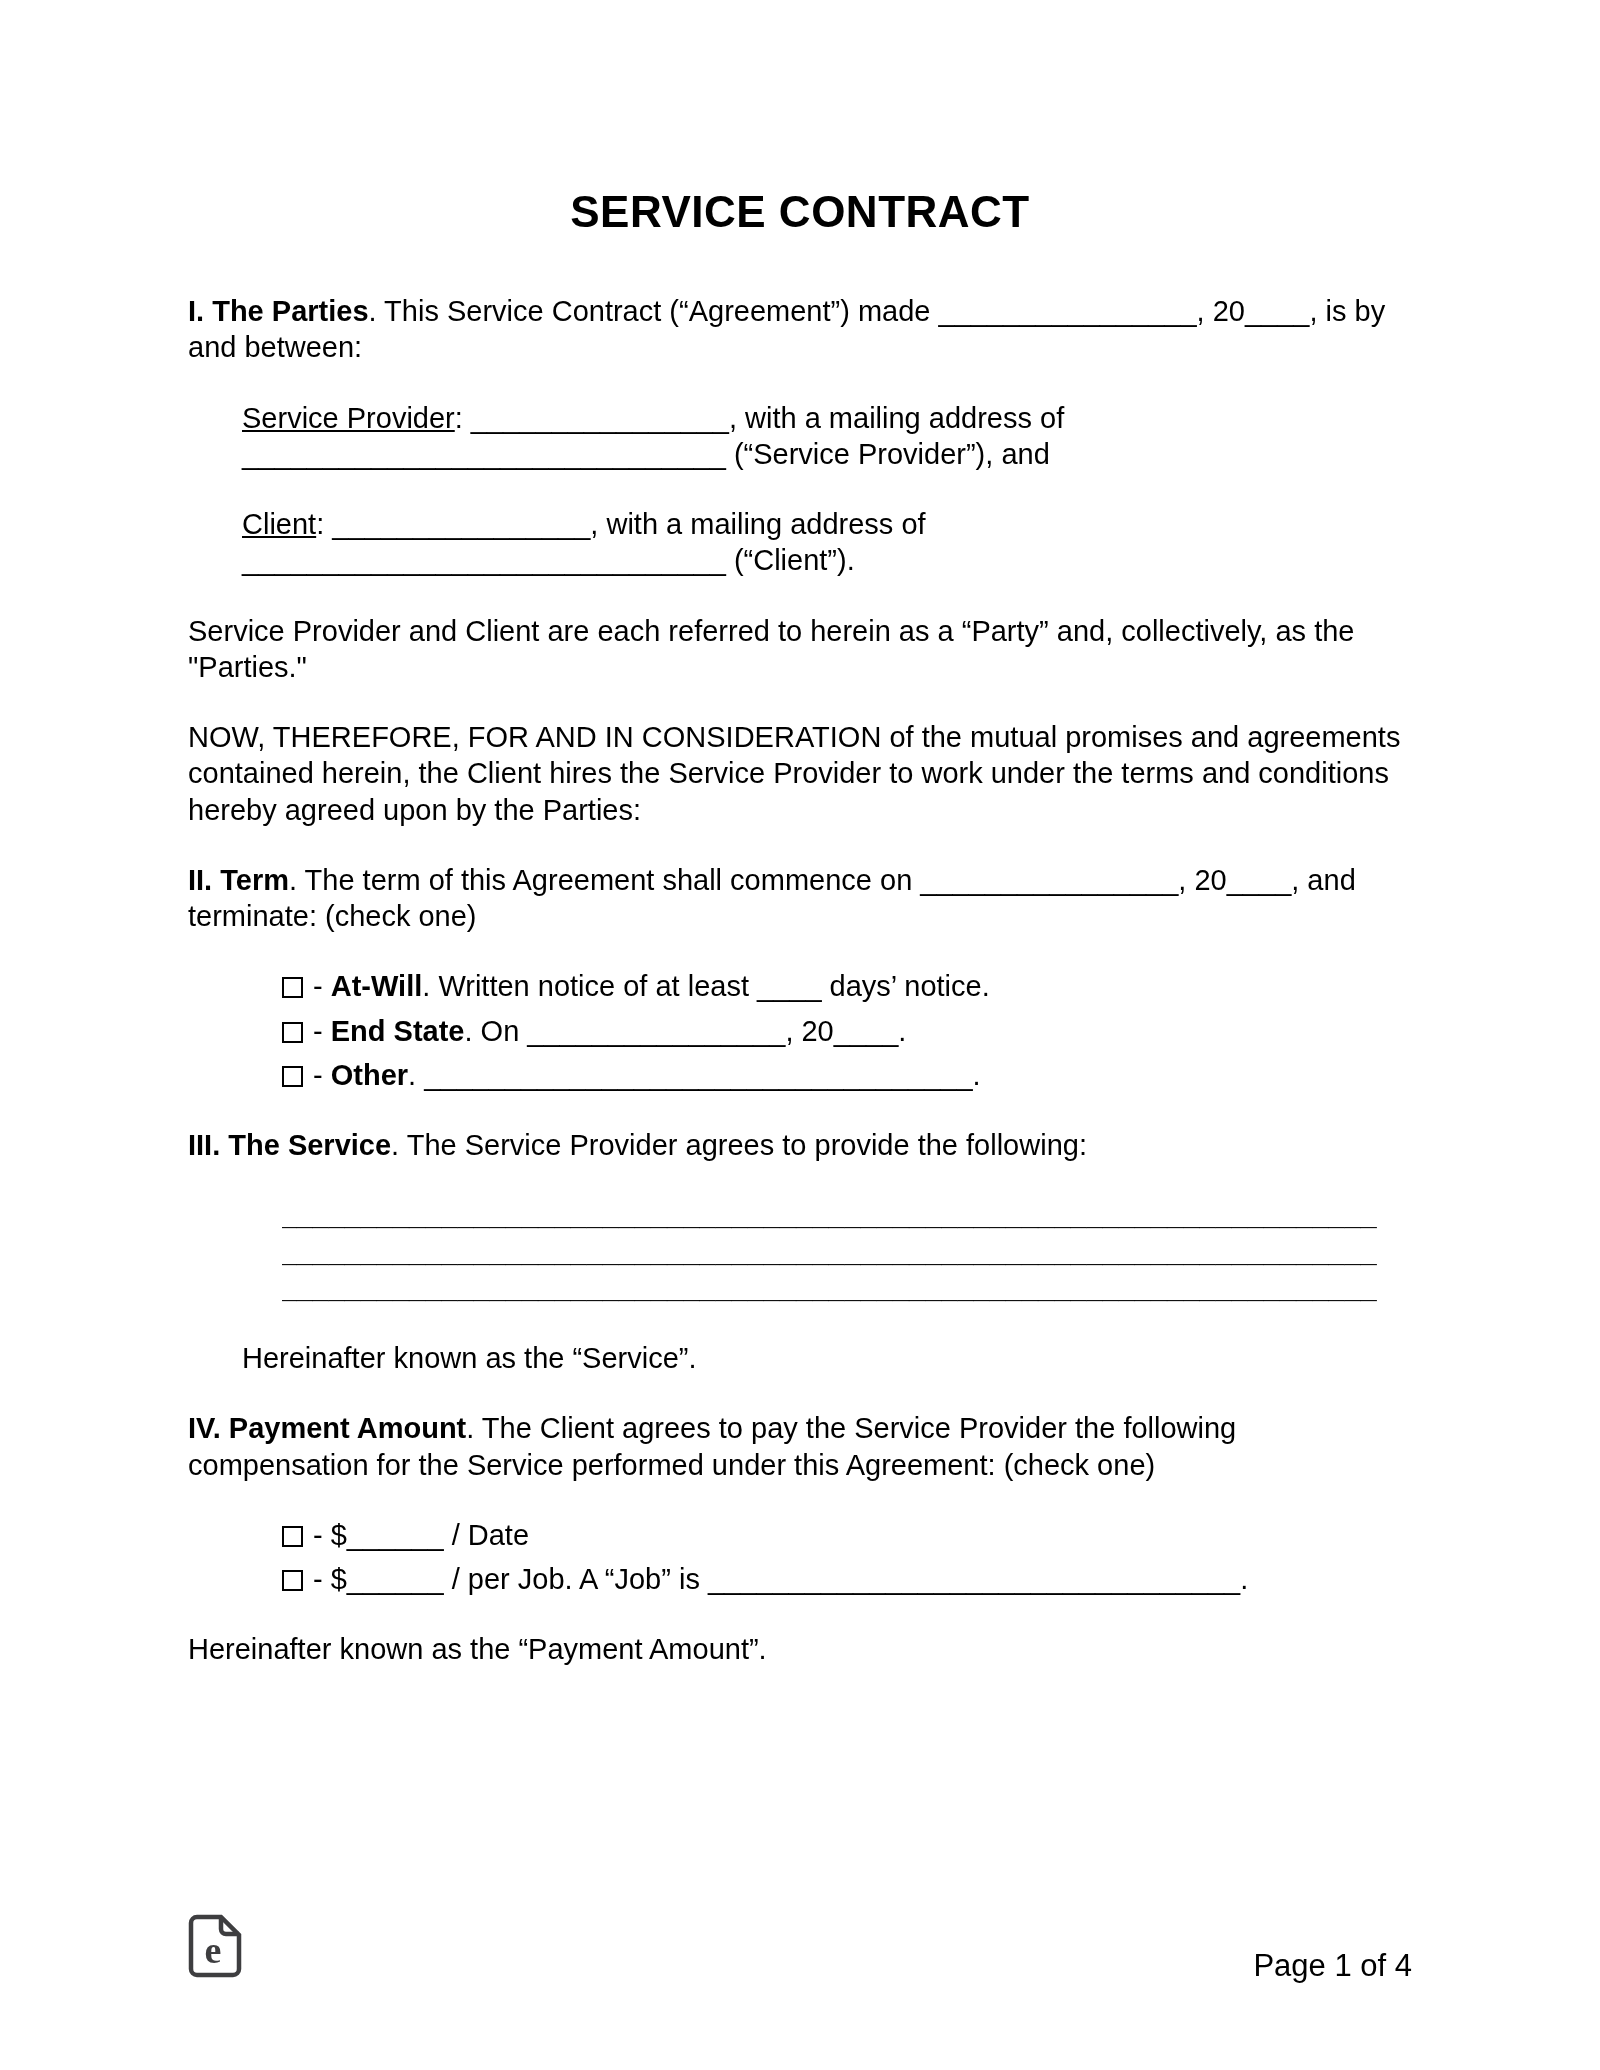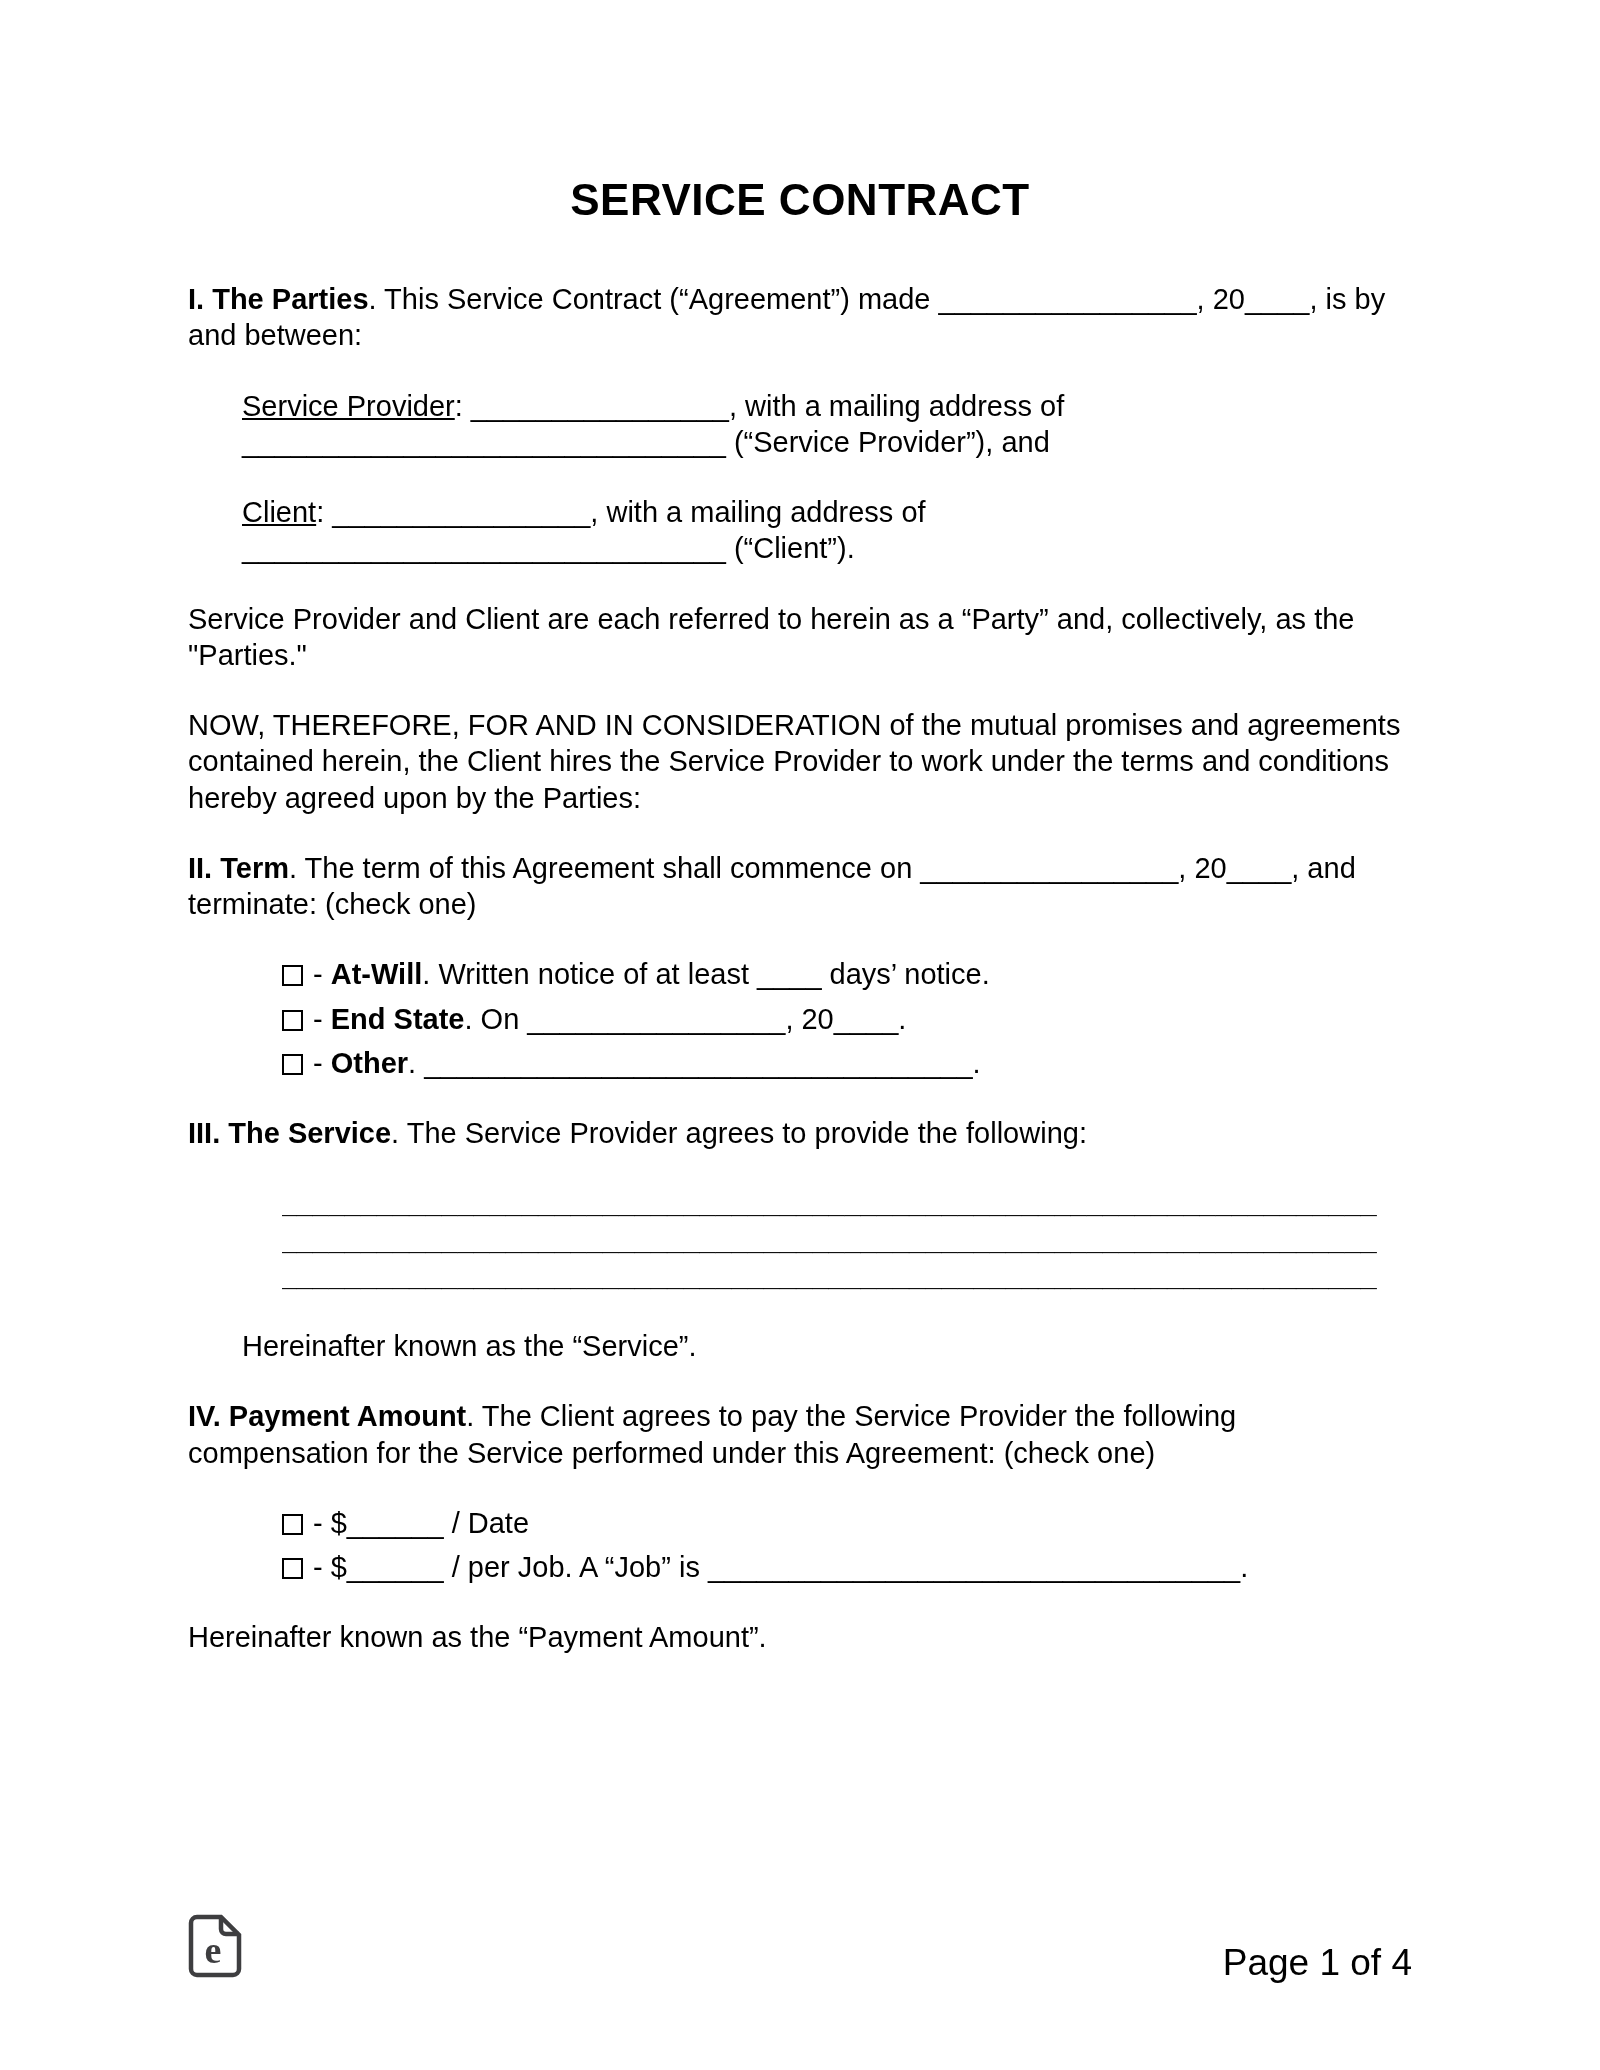--- a/index.html
+++ b/index.html
@@ -13,21 +13,21 @@
     font-family: "Liberation Sans", "DejaVu Sans", sans-serif;
     font-size: 29px;
     line-height: 1.25;
     padding: 172px 188px 0 188px;
     overflow: hidden;
   }
   .title {
     text-align: center;
     font-size: 44px;
     font-weight: bold;
-    margin: 0 0 54px 0;
+    margin: 12px 0 54px 0;
     letter-spacing: 0.5px;
   }
   .para { margin: 0 0 34px 0; }
   .indent { margin-left: 54px; }
   .b { font-weight: bold; }
   .u { text-decoration: underline; }
   .option-group { margin: 0 0 34px 0; }
   .option { margin-left: 94px; margin-top: 8px; }
   .checkbox {
     display: inline-block;
@@ -42,21 +42,21 @@
   .blank-line { white-space: nowrap; overflow: hidden; }
   .footer {
     position: absolute;
     left: 188px;
     right: 188px;
     bottom: 84px;
     display: flex;
     justify-content: space-between;
     align-items: flex-end;
   }
-  .page-number { font-size: 37px; }
+  .page-number { font-size: 31px; }
   .logo-wrap { display: inline-block; }
 </style>
 </head>
 <body>
 
 <div class="page">
 
   <h1 class="title">SERVICE CONTRACT</h1>
 
   <p class="para"><span class="b">I. The Parties</span><span>. This Service Contract (“Agreement”) made ________________, 20____, is by and between:</span></p>

